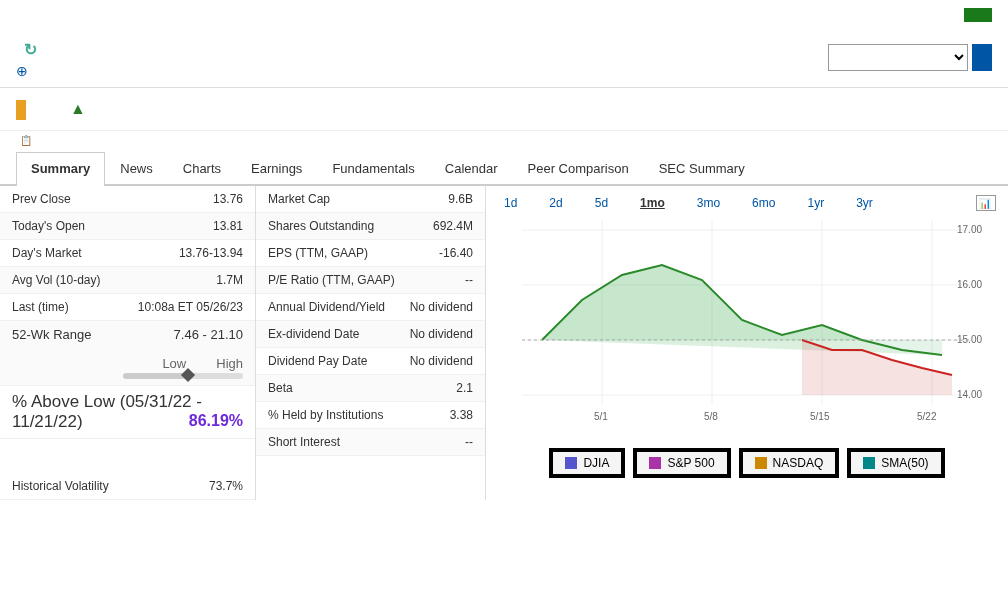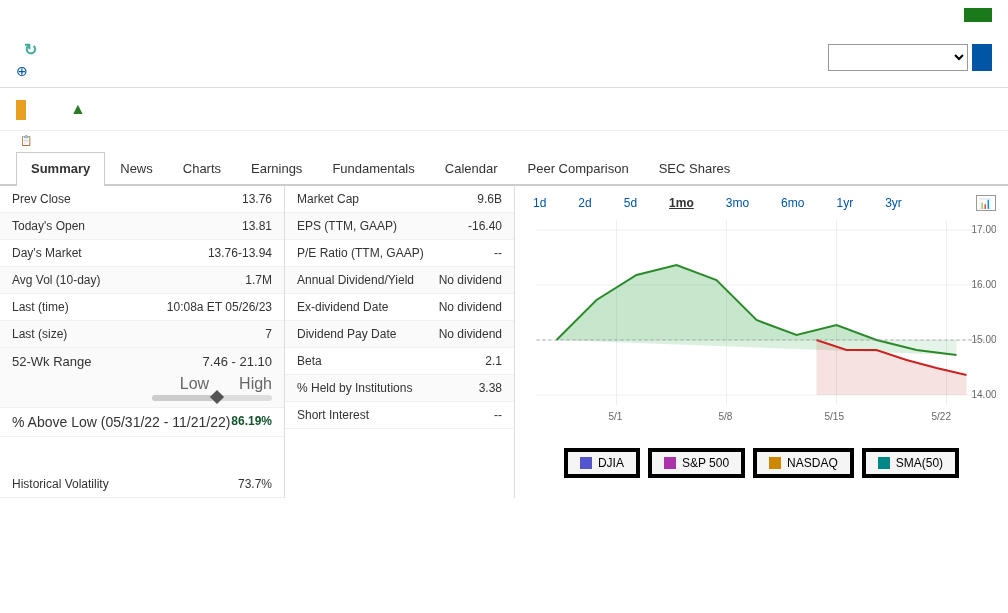--- a/index.html
+++ b/index.html
@@ -37,34 +37,34 @@
     .volume-value { font-size: 20px; font-weight: bold; color: #1a1a1a; }
     .timestamp { font-size: 11px; color: #666; margin-top: 4px; }
     .historical-quotes { font-size: 12px; color: #0055a5; cursor: pointer; padding: 4px 16px; display: flex; align-items: center; gap: 4px; }
 
     .tabs-row { display: flex; border-bottom: 2px solid #ccc; background: #fff; padding: 0 16px; margin-top: 2px; }
     .tab { padding: 8px 14px; font-size: 13px; cursor: pointer; color: #333; border: 1px solid transparent; border-bottom: none; }
     .tab.active { background: #fff; border-color: #ccc; border-bottom-color: #fff; font-weight: bold; margin-bottom: -2px; }
 
     .content-area { display: flex; }
 
-    .left-panel { width: 285px; border-right: 1px solid #ddd; padding: 0; }
+    .left-panel { width: 256px; border-right: 1px solid #ddd; padding: 0; }
     .data-row { display: flex; justify-content: space-between; padding: 6px 12px; border-bottom: 1px solid #f0f0f0; font-size: 12px; }
     .data-row:nth-child(even) { background: #fafafa; }
     .data-label { color: #333; }
     .data-value { color: #333; font-weight: normal; text-align: right; }
     .range-row { display: flex; flex-direction: column; padding: 6px 12px; border-bottom: 1px solid #f0f0f0; background: #fafafa; }
     .range-header { display: flex; justify-content: space-between; }
-    .range-labels { display: flex; justify-content: flex-end; gap: 30px; font-size: 16px; color: #666; margin-top: 6px; }
+    .range-labels { display: flex; justify-content: flex-end; gap: 30px; font-size: 13px; color: #666; margin-top: 14px; }
     .range-bar-container { display: flex; justify-content: flex-end; align-items: center; margin-top: 2px; }
     .range-bar { width: 120px; height: 6px; background: linear-gradient(to right, #ccc 50%, #ddd 50%); border-radius: 3px; position: relative; }
     .range-diamond { position: absolute; right: 42%; top: -3px; width: 10px; height: 10px; background: #555; transform: rotate(45deg); }
     .percent-row { padding: 6px 12px; border-bottom: 1px solid #f0f0f0; }
-    .percent-label { font-size: 14px; color: #333; }
-    .percent-value { font-size: 12px; color: #14532d; font-weight: bold; float: right; }
+    .percent-label { font-size: 17px; color: #333; }
+    .percent-value { font-size: 16px; color: #6d28d9; font-weight: bold; float: right; }
     .hv-row { display: flex; justify-content: space-between; padding: 6px 12px; border-bottom: 1px solid #f0f0f0; font-size: 12px; margin-top: 34px; }
 
     .middle-panel { width: 230px; border-right: 1px solid #ddd; }
     .middle-row { display: flex; justify-content: space-between; padding: 6px 12px; border-bottom: 1px solid #f0f0f0; font-size: 12px; }
     .middle-row:nth-child(even) { background: #fafafa; }
 
     .right-panel { flex: 1; padding: 8px 12px; }
     .chart-controls { display: flex; align-items: center; gap: 20px; margin-bottom: 8px; }
     .time-btn { padding: 2px 6px; font-size: 12px; color: #0055a5; cursor: pointer; background: none; border: none; text-decoration: none; }
     .time-btn.active { font-weight: bold; color: #333; text-decoration: underline; }
@@ -163,21 +163,21 @@
 </div>
 
 <div class="tabs-row" id="tabs-container">
     <div class="tab active">Summary</div>
     <div class="tab">News</div>
     <div class="tab">Charts</div>
     <div class="tab">Earnings</div>
     <div class="tab">Fundamentals</div>
     <div class="tab">Calendar</div>
     <div class="tab">Peer Comparison</div>
-    <div class="tab">SEC Shares</div>
+    <div class="tab">SEC Summary</div>
   </div>
 
 <div class="content-area">
 
   <div class="left-panel" id="left-panel-container">
       <div class="data-row">
         <span class="data-label">Prev Close</span>
         <span class="data-value">13.76</span>
       </div>
       <div class="data-row">
@@ -188,24 +188,20 @@
         <span class="data-label">Day's Market</span>
         <span class="data-value">13.76-13.94</span>
       </div>
       <div class="data-row">
         <span class="data-label">Avg Vol (10-day)</span>
         <span class="data-value">1.7M</span>
       </div>
       <div class="data-row">
         <span class="data-label">Last (time)</span>
         <span class="data-value">10:08a ET 05/26/23</span>
-      </div>
-      <div class="data-row">
-        <span class="data-label">Last (size)</span>
-        <span class="data-value">7</span>
       </div>
       <div class="range-row">
     <div class="range-header">
       <span class="data-label">52-Wk Range</span>
       <span class="data-value">7.46 - 21.10</span>
     </div>
     <div class="range-labels">
       <span>Low</span>
       <span>High</span>
     </div>
@@ -223,20 +219,24 @@
       <div class="hv-row">
     <span class="data-label">Historical Volatility</span>
     <span class="data-value">73.7%</span>
   </div>
     </div>
 
   <div class="middle-panel" id="middle-panel-container">
       <div class="middle-row">
         <span class="data-label">Market Cap</span>
         <span class="data-value">9.6B</span>
+      </div>
+      <div class="middle-row">
+        <span class="data-label">Shares Outstanding</span>
+        <span class="data-value">692.4M</span>
       </div>
       <div class="middle-row">
         <span class="data-label">EPS (TTM, GAAP)</span>
         <span class="data-value">-16.40</span>
       </div>
       <div class="middle-row">
         <span class="data-label">P/E Ratio (TTM, GAAP)</span>
         <span class="data-value">--</span>
       </div>
       <div class="middle-row">

